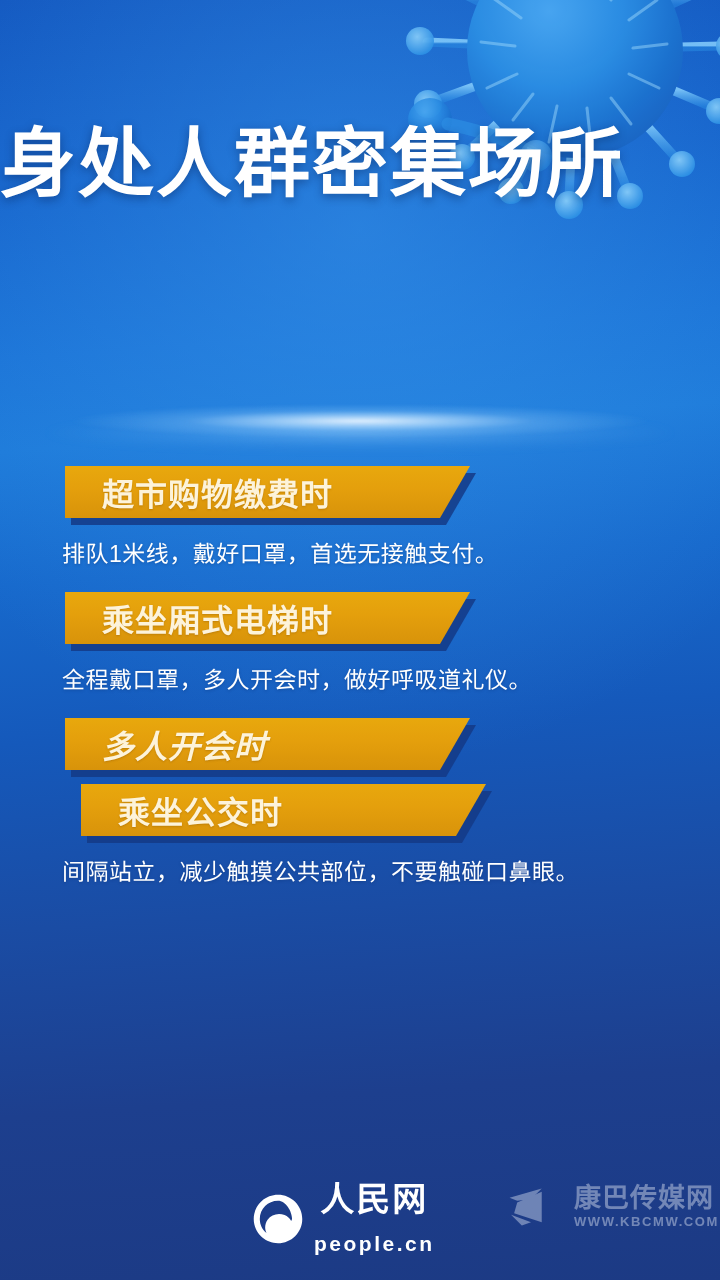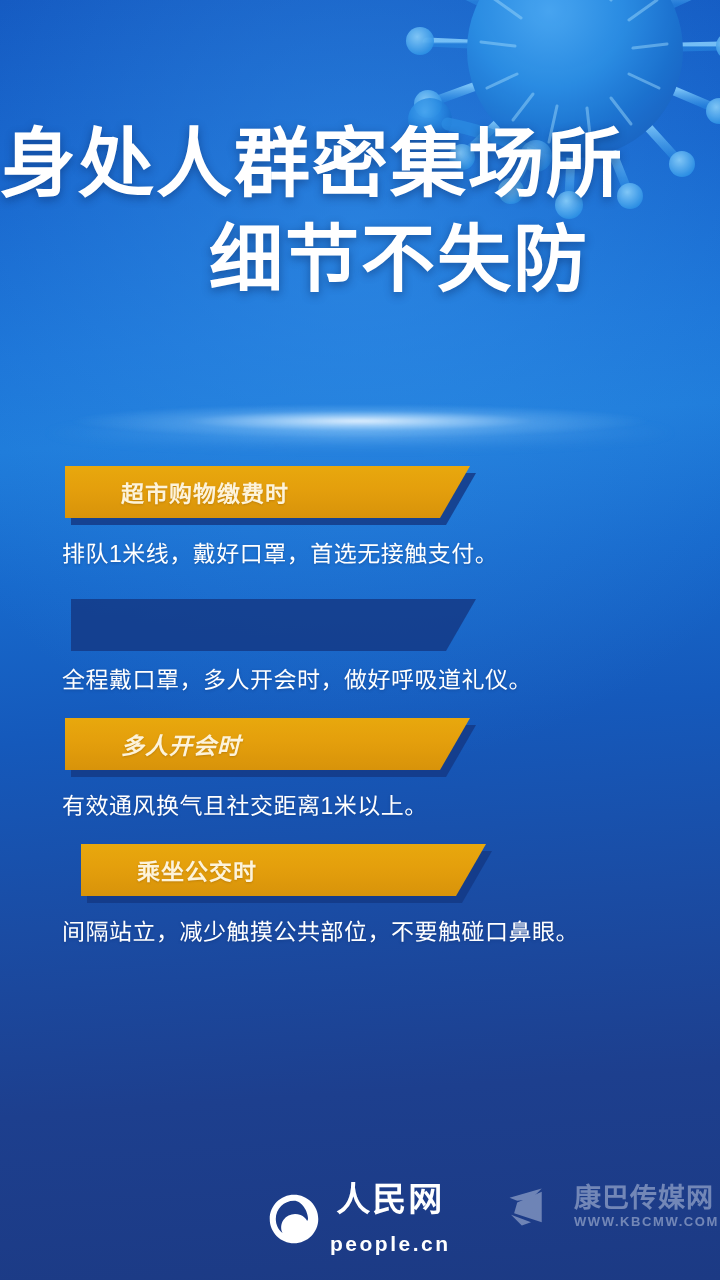--- a/index.html
+++ b/index.html
@@ -65,21 +65,21 @@
                  rgba(120,190,250,0.0) 100%);
     filter: blur(5px);
   }
 
   
   .title-block {
     position: absolute;
     top: 116px;
     left: 0;
     width: 589px;
-    text-align: right;
+    text-align: left;
   }
   .title-line {
     color: #ffffff;
     font-family: "Liberation Serif", "DejaVu Serif", serif;
     font-weight: 700;
     font-size: 76px;
     line-height: 96px;
     letter-spacing: 2px;
     text-shadow: 0 3px 10px rgba(6,34,86,0.45);
     white-space: nowrap;
@@ -112,24 +112,24 @@
     position: absolute;
     left: 0; top: 0;
     height: 52px;
     background: linear-gradient(180deg, #e8a80d 0%, #e49f0c 45%, #d8930a 100%);
     clip-path: polygon(0 0, 100% 0, calc(100% - 30px) 100%, 0 100%);
     display: flex;
     align-items: center;
   }
   .banner-label {
     color: #fdf3da;
-    font-size: 23px;
+    font-size: 32px;
     font-weight: 700;
     letter-spacing: 1px;
-    padding-left: 56px;
+    padding-left: 37px;
     white-space: nowrap;
     text-shadow: 0 1px 2px rgba(120,70,0,0.30);
   }
 
   .body-text {
     color: #ffffff;
     font-size: 23px;
     line-height: 47px;
     padding: 13px 52px 0 62px;
     letter-spacing: 0.5px;
@@ -145,21 +145,21 @@
   
   .footer {
     position: absolute;
     left: 0;
     bottom: 0;
     width: 720px;
     height: 110px;
   }
   .people-logo {
     position: absolute;
-    left: 268px;
+    left: 252px;
     top: 12px;
     display: flex;
     align-items: center;
   }
   .people-mark { width: 52px; height: 52px; }
   .people-text-box {
     margin-left: 10px;
     display: flex;
     flex-direction: column;
     align-items: center;
@@ -299,50 +299,51 @@
         <circle cx="106" cy="36" r="16" fill="url(#vknob)" opacity="0.75"></circle>
       </g>
     </svg>
   </div>
 
   <div class="divider-glow2"></div>
   <div class="divider-glow"></div>
 
   <div class="title-block">
     <div class="title-line l1">身处人群密集场所</div>
-    <div class="title-line l2">细节不失防</div>
   </div>
 
   <div class="sections">
 
     <div class="section w1">
       <div class="banner-wrap">
         <div class="banner-shadow"></div>
         <div class="banner">
           <span class="banner-label">超市购物缴费时</span>
         </div>
       </div>
       <div class="body-text">排队1米线，戴好口罩，首选无接触支付。</div>
     </div>
 
     <div class="section w2">
       <div class="banner-wrap">
         <div class="banner-shadow"></div>
+        <div class="banner">
+          <span class="banner-label">乘坐厢式电梯时</span>
+        </div>
       </div>
       <div class="body-text">全程戴口罩，多人开会时，做好呼吸道礼仪。</div>
     </div>
 
     <div class="section w3">
       <div class="banner-wrap">
         <div class="banner-shadow"></div>
         <div class="banner">
           <span class="banner-label">多人开会时</span>
         </div>
       </div>
-      <div class="body-text">有效通风换气且社交距离1米以上。</div>
     </div>
 
     <div class="section w4">
       <div class="banner-wrap">
         <div class="banner-shadow"></div>
         <div class="banner">
           <span class="banner-label">乘坐公交时</span>
         </div>
       </div>
       <div class="body-text">间隔站立，减少触摸公共部位，不要触碰口鼻眼。</div>

